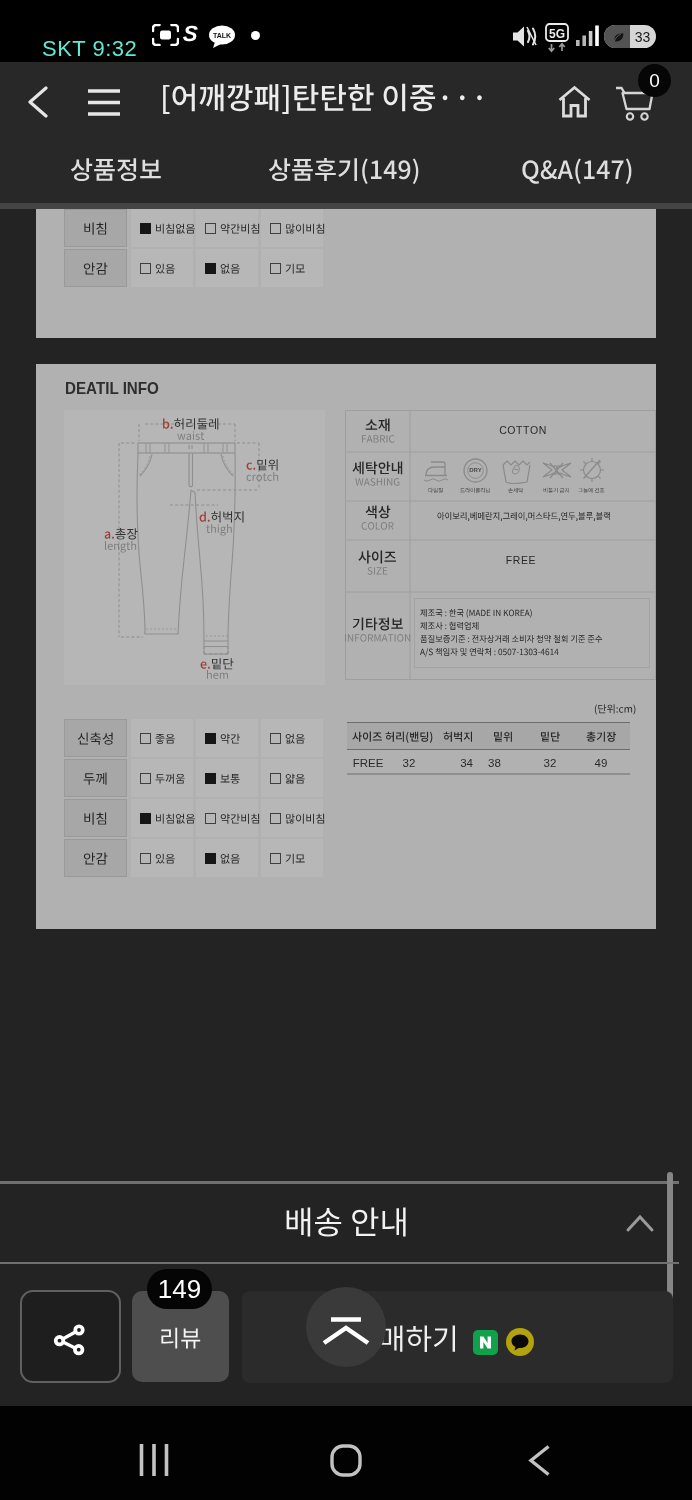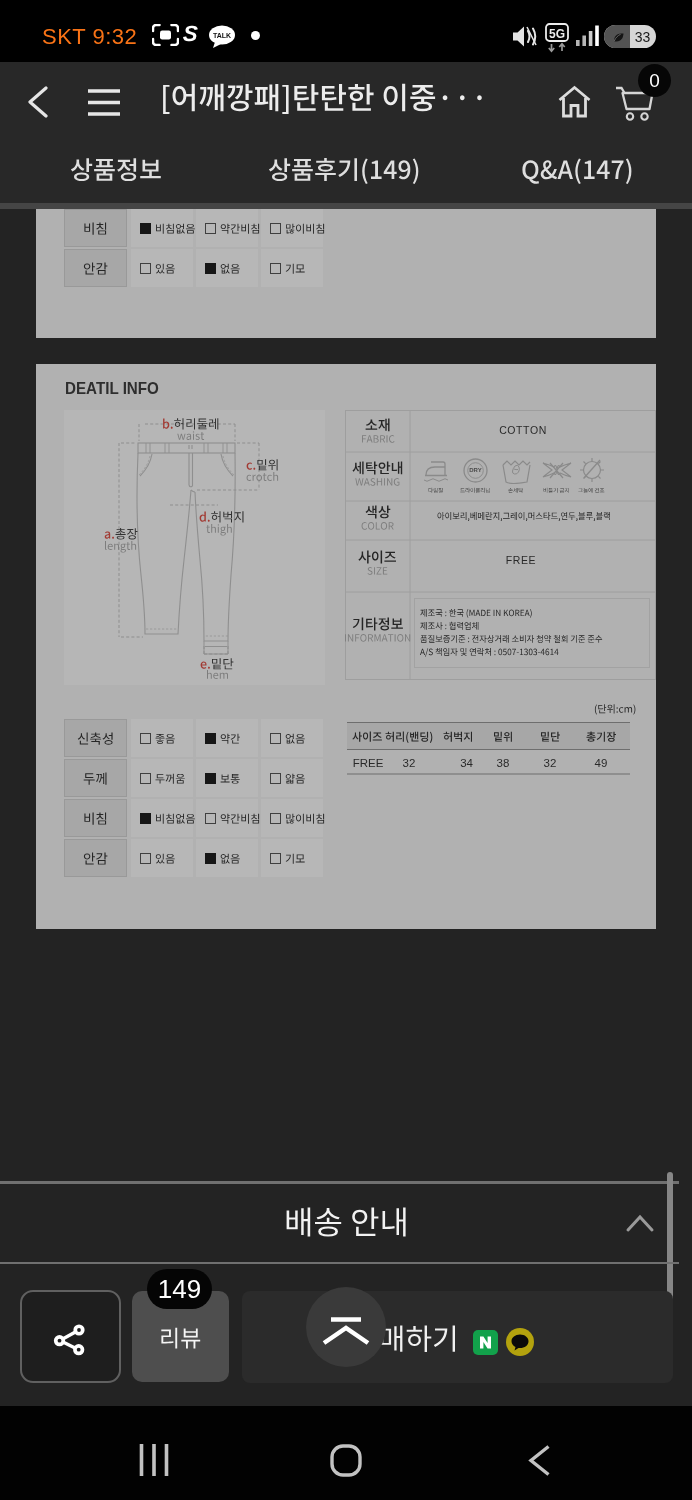--- a/index.html
+++ b/index.html
@@ -1,20 +1,20 @@
 <!DOCTYPE html>
 <html><head><meta charset="utf-8">
 <style>
 html,body{margin:0;padding:0;background:#000;}
 #screen{position:relative;width:692px;height:1500px;overflow:hidden;background:#000;font-family:"Liberation Sans",sans-serif;}
 </style></head>
 <body>
 <div id="screen">
 <div style="position:absolute;left:0;top:0;width:692px;height:62px;background:#000"></div>
-<div style="position:absolute;left:42px;top:24px;font:500 22px 'Liberation Sans',sans-serif;color:#f97316;letter-spacing:0.5px">SKT 9:32</div>
+<div style="position:absolute;left:42px;top:36px;font:500 22px 'Liberation Sans',sans-serif;color:#5eead4;letter-spacing:0.5px">SKT 9:32</div>
 <svg style="position:absolute;left:152px;top:24px" width="27" height="22" viewBox="0 0 27 22">
 <path d="M1,7 V4 a3,3 0 0 1 3,-3 H7.5 M19.5,1 h3.5 A3,3 0 0 1 26,4 v3 M26,15 v3 a3,3 0 0 1 -3,3 H19.5 M7.5,21 H4 a3,3 0 0 1 -3,-3 v-3" stroke="#fff" stroke-width="2.5" fill="none" stroke-linecap="round"></path>
 <rect x="8" y="6.5" width="11" height="9" rx="2.2" fill="#fff"></rect>
     </svg>
 <div style="position:absolute;left:183px;top:21px;font:700 italic 22px 'Liberation Sans',sans-serif;color:#fff;transform:skewX(-4deg)">S</div>
 <svg style="position:absolute;left:208px;top:25px" width="28" height="24" viewBox="0 0 28 24">
 <ellipse cx="14" cy="10" rx="13" ry="9.5" fill="#fff"></ellipse>
 <path d="M7,17 L5,23 L13,19 Z" fill="#fff"></path>
 <text x="14" y="13" font-family="Liberation Sans" font-size="7" font-weight="700" fill="#111" text-anchor="middle">TALK</text>
     </svg>
@@ -296,21 +296,21 @@
     </svg>
 <svg style="position:absolute;left:539.9px;top:728.2px;overflow:visible" width="20.2" height="16.5">
       <path transform="translate(0.0,12.8) scale(1.0000,1)" d="M2.2 -3.4H8.9V-2.5H3.4V0.2H2.2ZM2.2 -0.1H9.0V0.8H2.2ZM3.0 -1.8H8.7V-0.9H3.0ZM1.0 -8.5H5.8V-4.4H1.0ZM4.7 -7.6H2.1V-5.3H4.7ZM7.6 -9.1H8.8V-4.0H7.6Z M17.3 -9.1H18.5V-1.9H17.3ZM18.1 -6.3H19.9V-5.3H18.1ZM11.0 -4.5H11.9Q12.9 -4.5 13.7 -4.6Q14.5 -4.6 15.1 -4.7Q15.7 -4.7 16.4 -4.9L16.5 -3.9Q15.8 -3.8 15.2 -3.7Q14.5 -3.6 13.7 -3.6Q12.9 -3.6 11.9 -3.6H11.0ZM11.0 -8.3H15.5V-7.4H12.2V-4.0H11.0ZM12.1 -0.2H18.9V0.7H12.1ZM12.1 -2.6H13.3V0.2H12.1Z" fill="#262626"></path>
     </svg>
 <svg style="position:absolute;left:585.8px;top:728.2px;overflow:visible" width="30.4" height="16.5">
       <path transform="translate(0.0,12.8) scale(1.0000,1)" d="M0.5 -4.0H9.6V-3.1H0.5ZM4.5 -5.1H5.6V-3.6H4.5ZM4.5 -9.2H5.6V-7.7H4.5ZM4.4 -7.6H5.4V-7.5Q5.4 -6.9 5.1 -6.4Q4.8 -5.9 4.3 -5.5Q3.7 -5.2 3.0 -5.0Q2.2 -4.7 1.3 -4.7L1.0 -5.5Q1.8 -5.6 2.4 -5.8Q3.0 -5.9 3.5 -6.2Q3.9 -6.4 4.2 -6.8Q4.4 -7.1 4.4 -7.5ZM4.7 -7.6H5.7V-7.5Q5.7 -7.1 5.9 -6.8Q6.1 -6.4 6.6 -6.2Q7.0 -5.9 7.7 -5.8Q8.3 -5.6 9.1 -5.5L8.8 -4.7Q7.9 -4.7 7.1 -5.0Q6.4 -5.2 5.8 -5.5Q5.3 -5.9 5.0 -6.4Q4.7 -6.9 4.7 -7.5ZM1.4 -8.2H8.7V-7.3H1.4ZM5.0 -2.5Q6.7 -2.5 7.6 -2.0Q8.5 -1.6 8.5 -0.8Q8.5 0.0 7.6 0.5Q6.7 0.9 5.0 0.9Q3.4 0.9 2.5 0.5Q1.6 0.0 1.6 -0.8Q1.6 -1.6 2.5 -2.0Q3.4 -2.5 5.0 -2.5ZM5.0 -1.6Q3.9 -1.6 3.3 -1.4Q2.7 -1.2 2.7 -0.8Q2.7 -0.4 3.3 -0.2Q3.9 0.0 5.0 0.0Q6.1 0.0 6.7 -0.2Q7.3 -0.4 7.3 -0.8Q7.3 -1.2 6.7 -1.4Q6.1 -1.6 5.0 -1.6Z M17.8 -9.1H18.9V0.9H17.8ZM14.8 -8.1H16.0Q16.0 -7.0 15.7 -5.9Q15.5 -4.9 14.9 -4.0Q14.4 -3.1 13.5 -2.3Q12.6 -1.5 11.3 -0.9L10.7 -1.8Q12.2 -2.5 13.1 -3.4Q14.0 -4.3 14.4 -5.4Q14.8 -6.5 14.8 -7.9ZM11.2 -8.1H15.3V-7.2H11.2Z M23.1 -8.0H24.1V-7.3Q24.1 -6.4 23.7 -5.6Q23.4 -4.7 22.8 -4.1Q22.1 -3.5 21.2 -3.2L20.7 -4.1Q21.5 -4.4 22.0 -4.9Q22.5 -5.4 22.8 -6.0Q23.1 -6.6 23.1 -7.3ZM23.3 -8.0H24.3V-7.3Q24.3 -6.7 24.6 -6.1Q24.8 -5.6 25.4 -5.1Q25.9 -4.7 26.6 -4.4L26.1 -3.5Q25.2 -3.8 24.6 -4.4Q24.0 -4.9 23.7 -5.7Q23.3 -6.5 23.3 -7.3ZM21.0 -8.4H26.4V-7.5H21.0ZM27.4 -9.1H28.6V-3.1H27.4ZM28.3 -6.7H30.0V-5.7H28.3ZM25.4 -2.9Q26.4 -2.9 27.1 -2.7Q27.9 -2.4 28.3 -2.0Q28.7 -1.6 28.7 -1.0Q28.7 -0.4 28.3 0.0Q27.9 0.4 27.1 0.7Q26.4 0.9 25.4 0.9Q24.3 0.9 23.6 0.7Q22.8 0.4 22.4 0.0Q22.0 -0.4 22.0 -1.0Q22.0 -1.6 22.4 -2.0Q22.8 -2.4 23.6 -2.7Q24.3 -2.9 25.4 -2.9ZM25.4 -2.0Q24.7 -2.0 24.2 -1.9Q23.7 -1.8 23.4 -1.5Q23.1 -1.3 23.1 -1.0Q23.1 -0.7 23.4 -0.5Q23.7 -0.2 24.2 -0.1Q24.7 -0.0 25.4 -0.0Q26.1 -0.0 26.5 -0.1Q27.0 -0.2 27.3 -0.5Q27.6 -0.7 27.6 -1.0Q27.6 -1.3 27.3 -1.5Q27.0 -1.8 26.5 -1.9Q26.1 -2.0 25.4 -2.0Z" fill="#262626"></path>
     </svg>
 <div style="position:absolute;left:345px;top:757px;width:46px;text-align:center;font:400 11.5px 'Liberation Sans',sans-serif;color:#2a2a2a">FREE</div>
 <div style="position:absolute;left:394px;top:757px;width:30px;text-align:center;font:400 11.5px 'Liberation Sans',sans-serif;color:#2a2a2a">32</div>
 <div style="position:absolute;left:443px;top:757px;width:30px;text-align:right;font:400 11.5px 'Liberation Sans',sans-serif;color:#2a2a2a">34</div>
-<div style="position:absolute;left:488px;top:757px;width:30px;text-align:center;font:400 11.5px 'Liberation Sans',sans-serif;color:#2a2a2a">38</div>
+<div style="position:absolute;left:488px;top:757px;width:30px;text-align:left;font:400 11.5px 'Liberation Sans',sans-serif;color:#2a2a2a">38</div>
 <div style="position:absolute;left:535px;top:757px;width:30px;text-align:center;font:400 11.5px 'Liberation Sans',sans-serif;color:#2a2a2a">32</div>
 <div style="position:absolute;left:586px;top:757px;width:30px;text-align:center;font:400 11.5px 'Liberation Sans',sans-serif;color:#2a2a2a">49</div>
 <div style="position:absolute;left:64px;top:719px;width:63px;height:38px;background:#a7a7a7;border:1px solid #999;box-sizing:border-box"></div>
 <svg style="position:absolute;left:76.9px;top:727.8px;overflow:visible" width="37.3" height="20.2">
       <path transform="translate(0.0,15.7) scale(1.0000,1)" d="M9.6 -11.1H10.7V-2.2H9.6ZM2.8 -0.1H11.1V0.8H2.8ZM2.8 -3.0H3.9V0.3H2.8ZM3.9 -10.5H4.8V-9.2Q4.8 -8.1 4.4 -7.0Q3.9 -6.0 3.2 -5.2Q2.4 -4.4 1.4 -4.0L0.8 -4.9Q1.7 -5.2 2.4 -5.9Q3.1 -6.6 3.5 -7.4Q3.9 -8.3 3.9 -9.2ZM4.1 -10.5H5.0V-9.2Q5.0 -8.6 5.2 -7.9Q5.4 -7.3 5.8 -6.7Q6.2 -6.2 6.8 -5.7Q7.3 -5.3 8.0 -5.1L7.4 -4.2Q6.4 -4.6 5.7 -5.3Q4.9 -6.1 4.5 -7.1Q4.1 -8.1 4.1 -9.2Z M18.1 -4.4H19.2V-2.5H18.1ZM13.1 -5.0H24.1V-4.1H13.1ZM14.3 -2.7H22.8V1.0H21.6V-1.8H14.3ZM18.1 -11.2H19.2V-9.5H18.1ZM18.0 -9.4H19.0V-9.2Q19.0 -8.4 18.6 -7.8Q18.2 -7.2 17.5 -6.8Q16.9 -6.4 16.0 -6.1Q15.1 -5.8 14.1 -5.7L13.7 -6.6Q14.6 -6.6 15.4 -6.9Q16.2 -7.1 16.8 -7.4Q17.3 -7.8 17.7 -8.2Q18.0 -8.6 18.0 -9.2ZM18.2 -9.4H19.2V-9.2Q19.2 -8.6 19.5 -8.2Q19.9 -7.8 20.5 -7.4Q21.0 -7.1 21.8 -6.9Q22.6 -6.6 23.5 -6.6L23.1 -5.7Q22.1 -5.8 21.2 -6.1Q20.4 -6.4 19.7 -6.8Q19.0 -7.2 18.6 -7.8Q18.2 -8.4 18.2 -9.2ZM14.2 -10.0H23.0V-9.1H14.2Z M28.6 -10.5H29.5V-9.2Q29.5 -8.0 29.1 -7.0Q28.7 -6.0 27.9 -5.3Q27.1 -4.5 26.1 -4.1L25.5 -5.1Q26.4 -5.4 27.1 -6.0Q27.8 -6.6 28.2 -7.5Q28.6 -8.3 28.6 -9.2ZM28.8 -10.5H29.7V-9.3Q29.7 -8.4 30.1 -7.6Q30.4 -6.9 31.1 -6.3Q31.8 -5.7 32.7 -5.4L32.1 -4.5Q31.1 -4.9 30.3 -5.6Q29.6 -6.3 29.2 -7.2Q28.8 -8.2 28.8 -9.3ZM34.4 -11.2H35.6V-3.9H34.4ZM31.5 -3.6Q33.4 -3.6 34.5 -3.0Q35.6 -2.4 35.6 -1.3Q35.6 -0.2 34.5 0.4Q33.4 1.0 31.5 1.0Q29.7 1.0 28.6 0.4Q27.5 -0.2 27.5 -1.3Q27.5 -2.4 28.6 -3.0Q29.7 -3.6 31.5 -3.6ZM31.5 -2.7Q30.6 -2.7 30.0 -2.5Q29.3 -2.4 28.9 -2.0Q28.6 -1.7 28.6 -1.3Q28.6 -0.8 28.9 -0.5Q29.3 -0.2 30.0 -0.0Q30.6 0.1 31.5 0.1Q32.5 0.1 33.1 -0.0Q33.8 -0.2 34.1 -0.5Q34.5 -0.8 34.5 -1.3Q34.5 -1.7 34.1 -2.0Q33.8 -2.4 33.1 -2.5Q32.5 -2.7 31.5 -2.7ZM31.8 -8.6H34.7V-7.6H31.8Z" fill="#262626"></path>
     </svg>
 <div style="position:absolute;left:131px;top:719px;width:62px;height:38px;background:#b7b7b7"></div>
 <div style="position:absolute;left:140px;top:732.5px;width:11px;height:11px;border:1.6px solid #3f3f3f;box-sizing:border-box;background:#b7b7b7"></div>
     <svg style="position:absolute;left:155.0px;top:730.2px;overflow:visible" width="20.2" height="16.5">
       <path transform="translate(0.0,12.8) scale(1.0000,1)" d="M4.6 -6.1H5.5V-4.6H4.6ZM4.5 -8.5H5.2V-8.2Q5.2 -7.7 5.0 -7.3Q4.8 -7.0 4.5 -6.7Q4.1 -6.3 3.6 -6.1Q3.1 -5.9 2.5 -5.7Q1.9 -5.6 1.3 -5.5L1.0 -6.2Q1.6 -6.3 2.1 -6.4Q2.6 -6.5 3.0 -6.7Q3.4 -6.9 3.8 -7.1Q4.1 -7.3 4.3 -7.6Q4.5 -7.9 4.5 -8.2ZM4.8 -8.5H5.6V-8.2Q5.6 -7.9 5.8 -7.6Q6.0 -7.3 6.3 -7.1Q6.6 -6.9 7.1 -6.7Q7.5 -6.5 8.0 -6.4Q8.5 -6.3 9.1 -6.2L8.8 -5.5Q8.2 -5.6 7.6 -5.7Q7.0 -5.9 6.5 -6.1Q6.0 -6.3 5.6 -6.7Q5.3 -7.0 5.1 -7.3Q4.8 -7.7 4.8 -8.2ZM1.4 -8.8H8.7V-8.1H1.4ZM1.4 -2.9H8.7V-2.2H1.4ZM0.5 -5.0H9.6V-4.2H0.5ZM5.0 -1.7Q6.5 -1.7 7.3 -1.4Q8.0 -1.1 8.0 -0.4Q8.0 0.2 7.3 0.6Q6.5 0.9 5.0 0.9Q3.6 0.9 2.8 0.6Q2.1 0.2 2.1 -0.4Q2.1 -1.1 2.8 -1.4Q3.6 -1.7 5.0 -1.7ZM5.0 -1.1Q4.1 -1.1 3.5 -0.9Q3.0 -0.7 3.0 -0.4Q3.0 -0.1 3.5 0.1Q4.1 0.3 5.0 0.3Q6.0 0.3 6.6 0.1Q7.1 -0.1 7.1 -0.4Q7.1 -0.7 6.6 -0.9Q6.0 -1.1 5.0 -1.1ZM4.6 -3.8H5.5V-2.5H4.6Z M15.2 -8.9Q16.2 -8.9 17.0 -8.6Q17.8 -8.4 18.2 -8.0Q18.7 -7.6 18.7 -7.0Q18.7 -6.4 18.2 -6.0Q17.8 -5.6 17.0 -5.3Q16.2 -5.1 15.2 -5.1Q14.1 -5.1 13.3 -5.3Q12.5 -5.6 12.1 -6.0Q11.7 -6.4 11.7 -7.0Q11.7 -7.6 12.1 -8.0Q12.5 -8.4 13.3 -8.6Q14.1 -8.9 15.2 -8.9ZM15.2 -8.2Q14.4 -8.2 13.8 -8.0Q13.2 -7.9 12.9 -7.6Q12.6 -7.4 12.6 -7.0Q12.6 -6.6 12.9 -6.4Q13.2 -6.1 13.8 -6.0Q14.4 -5.8 15.2 -5.8Q15.9 -5.8 16.5 -6.0Q17.1 -6.1 17.4 -6.4Q17.7 -6.6 17.7 -7.0Q17.7 -7.4 17.4 -7.6Q17.1 -7.9 16.5 -8.0Q15.9 -8.2 15.2 -8.2ZM11.8 -2.6H18.6V0.7H11.8ZM17.7 -1.8H12.7V-0.0H17.7ZM10.7 -4.3H19.7V-3.5H10.7Z" fill="#262626"></path>

